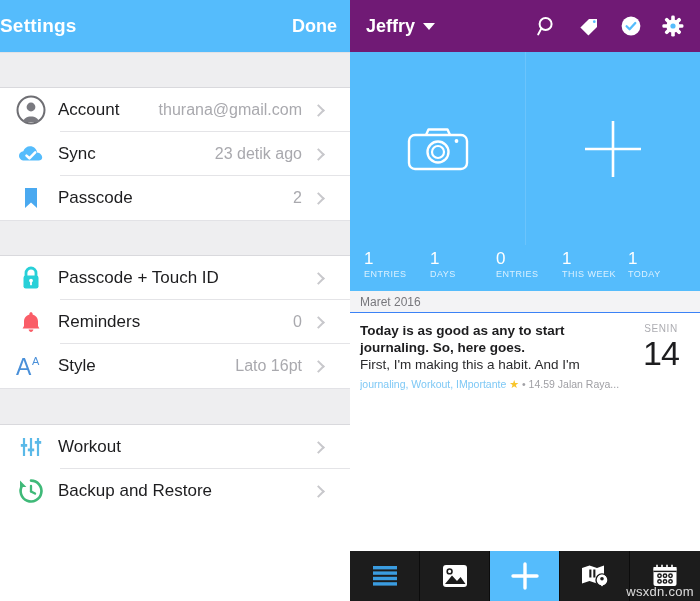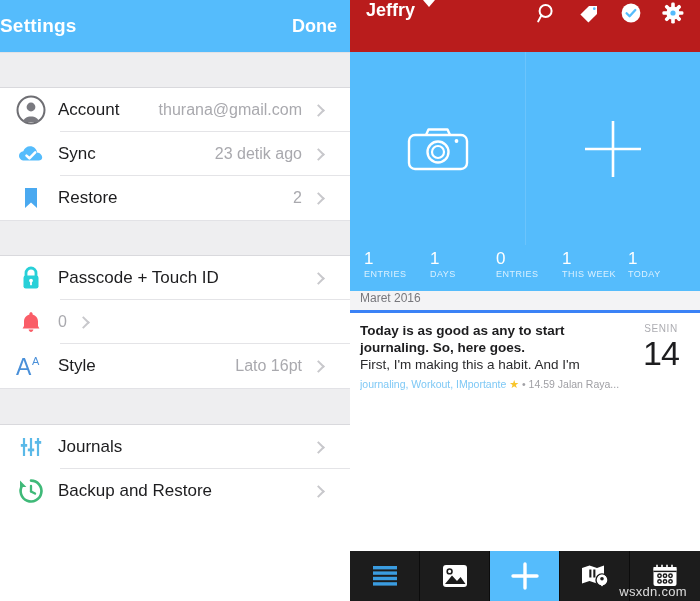--- a/index.html
+++ b/index.html
@@ -99,23 +99,23 @@
 
   
   #right-panel {
     width: 350px; height: 601px;
     background: #ffffff;
     position: relative;
     overflow: hidden;
   }
   #journal-header {
     height: 52px;
-    background: #b91c1c;
-    display: flex;
-    align-items: flex-start;
+    background: #701a75;
+    display: flex;
+    align-items: center;
     padding: 0 14px 0 16px;
   }
   #journal-name {
     color: #ffffff;
     font-size: 18px;
     font-weight: bold;
   }
   #journal-caret {
     margin-left: 8px;
     width: 0; height: 0;
@@ -176,22 +176,23 @@
   .stat-label {
     color: rgba(255,255,255,0.78);
     font-size: 9px;
     letter-spacing: .5px;
     line-height: 13px;
   }
 
   #month-bar {
     height: 22px;
     background: #f3f3f5;
-    border-bottom: 3px solid #3b82f6;
-    display: flex;
+    border-bottom: 1px solid #3b82f6;
+    display: flex;
+    align-items: center;
     padding-left: 10px;
   }
   #month-label {
     font-size: 12px;
     color: #77777c;
   }
 
   #entry-card {
     background: #ffffff;
     padding: 9px 10px 8px 10px;
@@ -258,21 +259,21 @@
     align-items: center;
     justify-content: center;
     cursor: pointer;
     border-right: 1px solid #0c0c0c;
   }
   .toolbar-btn:last-child { border-right: none; }
   #toolbar-add { background: #55bcfc; }
 
   #watermark {
     position: absolute;
-    right: 13px; bottom: 2px;
+    right: 6px; bottom: 2px;
     font-size: 13px;
     color: #f0f0f0;
     opacity: .9;
     letter-spacing: .3px;
     pointer-events: none;
   }
 </style>
 </head>
 <body>
 
@@ -315,21 +316,21 @@
         <div class="chevron"></div>
         <div class="row-sep"></div>
       </div>
 
       <div class="settings-row">
         <div class="row-icon">
           <svg width="30" height="30" viewBox="0 0 30 30">
             <path d="M9 5 H21 V25 L15 19.5 L9 25 Z" fill="#4aa9f0"></path>
           </svg>
         </div>
-        <div class="row-label">Restore</div>
+        <div class="row-label">Passcode</div>
         <div class="row-value">2</div>
         <div class="chevron"></div>
 
       </div>
 
     </div>
 
     <div id="gap-1" class="section-gap"></div>
 
     <div class="settings-group">
@@ -349,20 +350,21 @@
         <div class="row-sep"></div>
       </div>
 
       <div class="settings-row">
         <div class="row-icon">
           <svg width="30" height="30" viewBox="0 0 30 30">
             <path d="M15 5.2 C15.9 5.2 16.6 5.9 16.6 6.8 L16.6 7.4 C19.8 8.2 22 11 22 14.3 L22 19 L23.4 21.4 L6.6 21.4 L8 19 L8 14.3 C8 11 10.2 8.2 13.4 7.4 L13.4 6.8 C13.4 5.9 14.1 5.2 15 5.2 Z" fill="#fa5d67"></path>
             <path d="M12.6 22.6 C12.9 24.1 13.9 25 15 25 C16.1 25 17.1 24.1 17.4 22.6 Z" fill="#fa5d67"></path>
           </svg>
         </div>
+        <div class="row-label">Reminders</div>
         <div class="row-value">0</div>
         <div class="chevron"></div>
         <div class="row-sep"></div>
       </div>
 
       <div class="settings-row">
         <div class="row-icon">
           <svg width="32" height="30" viewBox="0 0 32 30">
             <text x="1" y="24" font-family="Liberation Sans, sans-serif" font-size="23" fill="#4a90d9">A</text>
             <text x="17" y="14" font-family="Liberation Sans, sans-serif" font-size="11" fill="#4a90d9">A</text>
@@ -384,21 +386,21 @@
         <div class="row-icon">
           <svg width="30" height="30" viewBox="0 0 30 30">
             <line x1="8" y1="6" x2="8" y2="24" stroke="#5ab9e8" stroke-width="2.2"></line>
             <line x1="15" y1="6" x2="15" y2="24" stroke="#5ab9e8" stroke-width="2.2"></line>
             <line x1="22" y1="6" x2="22" y2="24" stroke="#5ab9e8" stroke-width="2.2"></line>
             <rect x="4.8" y="12" width="6.4" height="2.8" fill="#5ab9e8"></rect>
             <rect x="11.8" y="16.5" width="6.4" height="2.8" fill="#5ab9e8"></rect>
             <rect x="18.8" y="9" width="6.4" height="2.8" fill="#5ab9e8"></rect>
           </svg>
         </div>
-        <div class="row-label">Journals</div>
+        <div class="row-label">Workout</div>
         <div class="row-value"></div>
         <div class="chevron"></div>
         <div class="row-sep"></div>
       </div>
 
 
       <div class="settings-row">
         <div class="row-icon">
           <svg width="30" height="30" viewBox="0 0 30 30">
             <path d="M15 4.6 A10.4 10.4 0 1 1 6.2 9.5" fill="none" stroke="#3fb978" stroke-width="2.6" stroke-linecap="round"></path>

